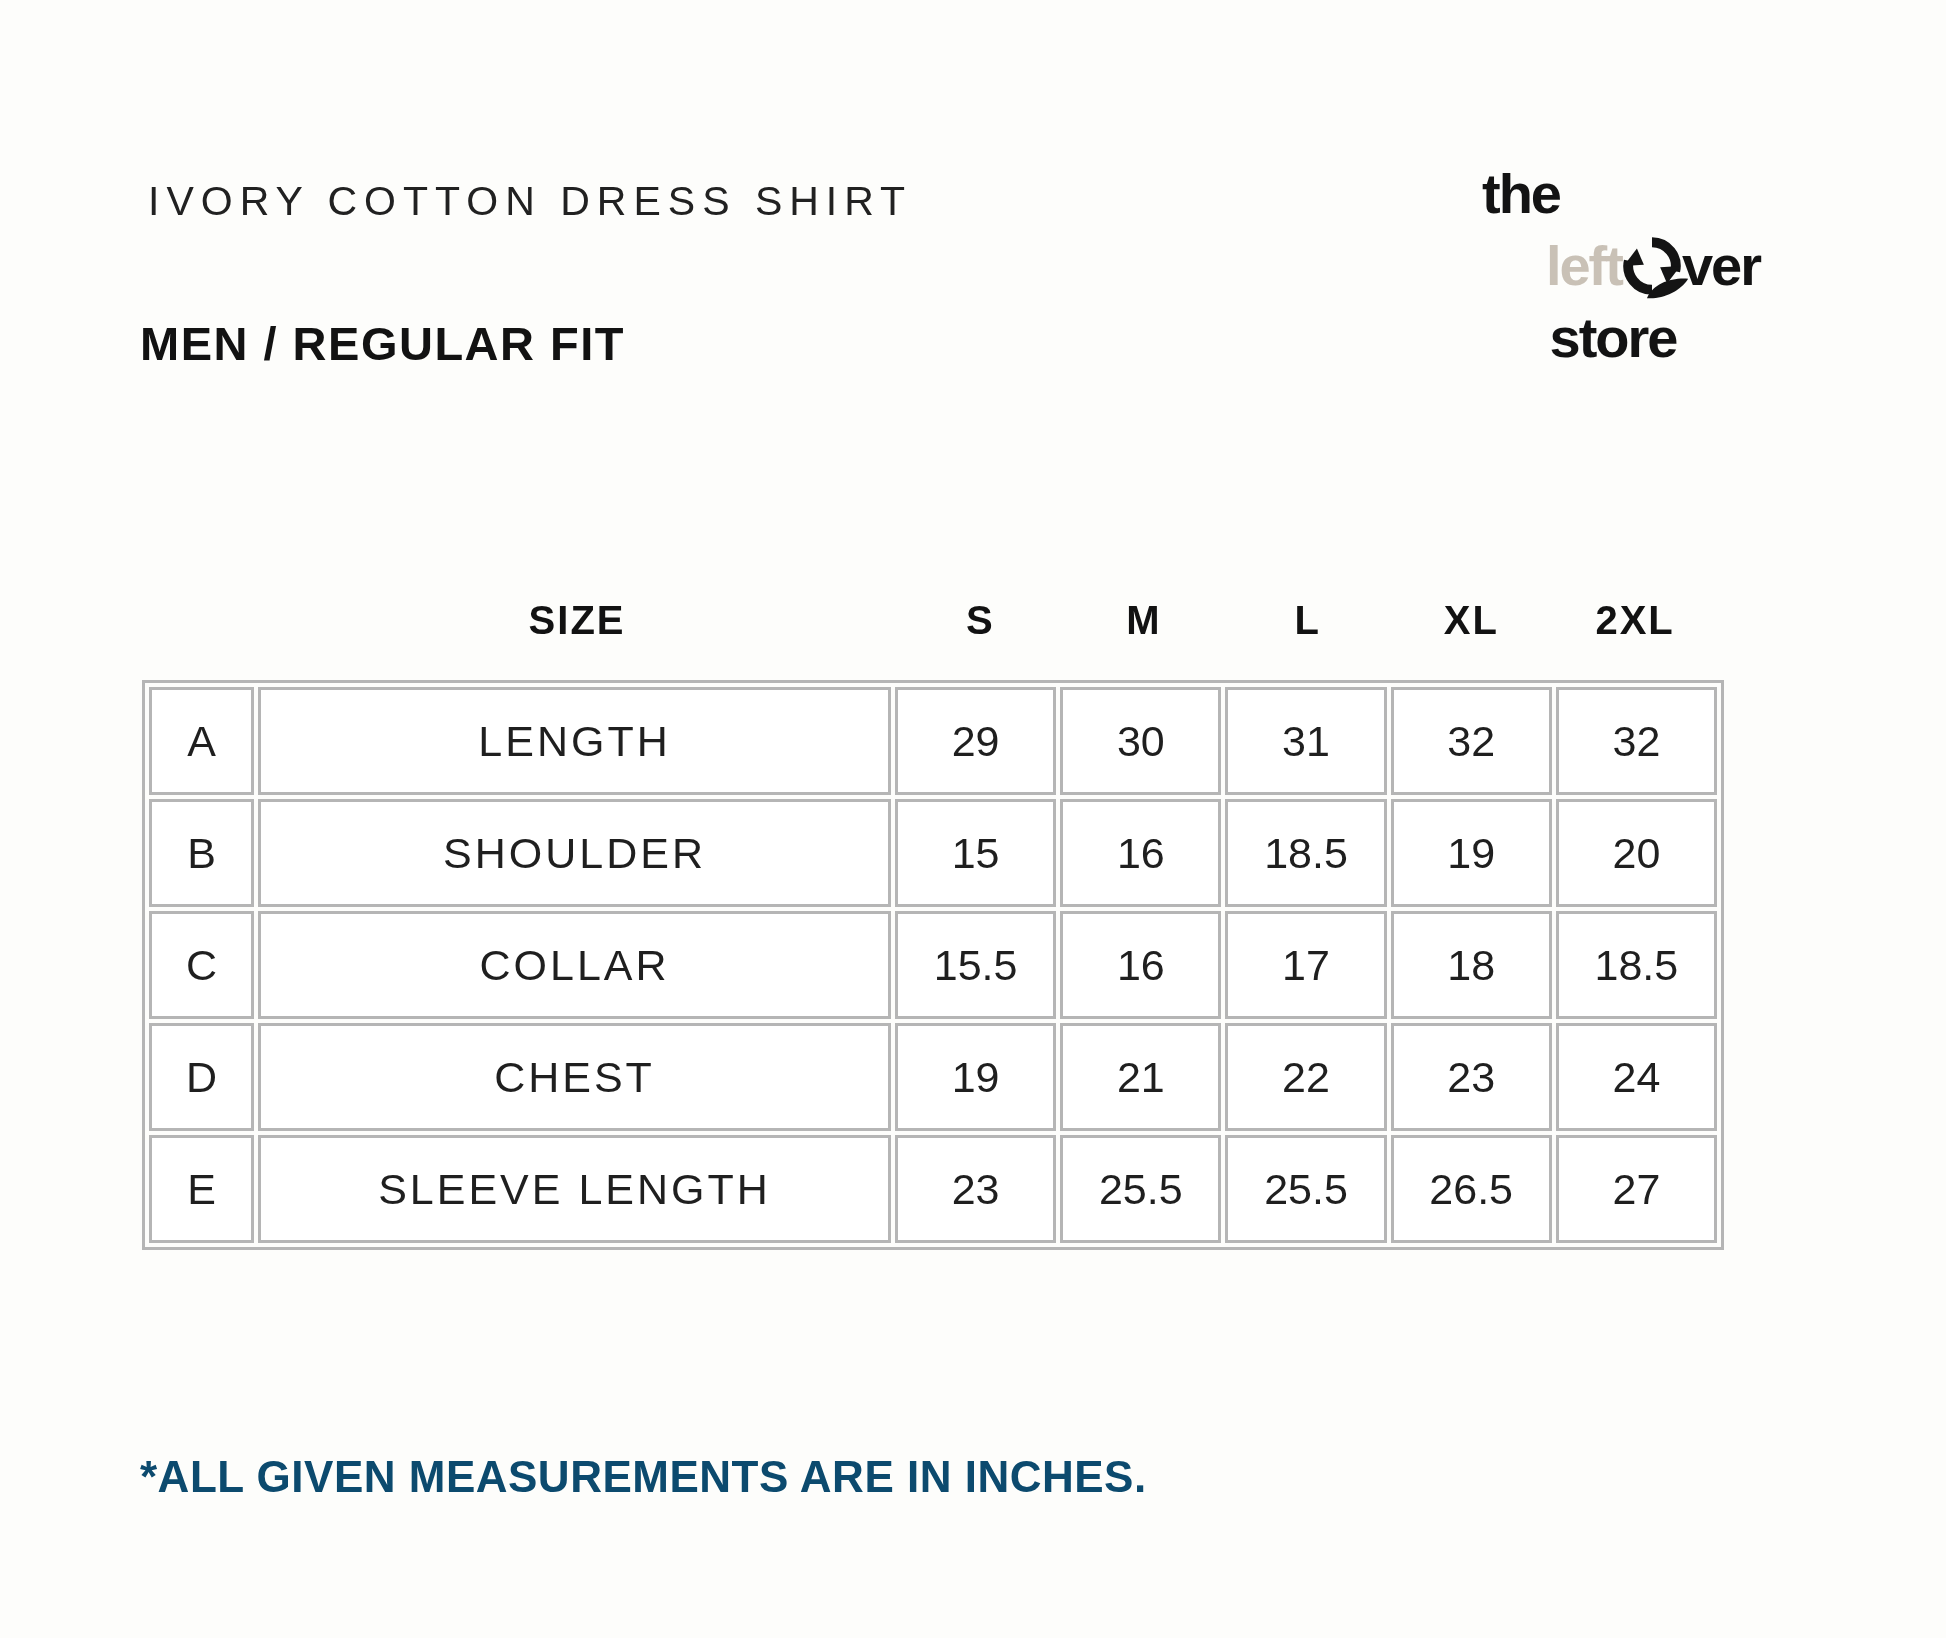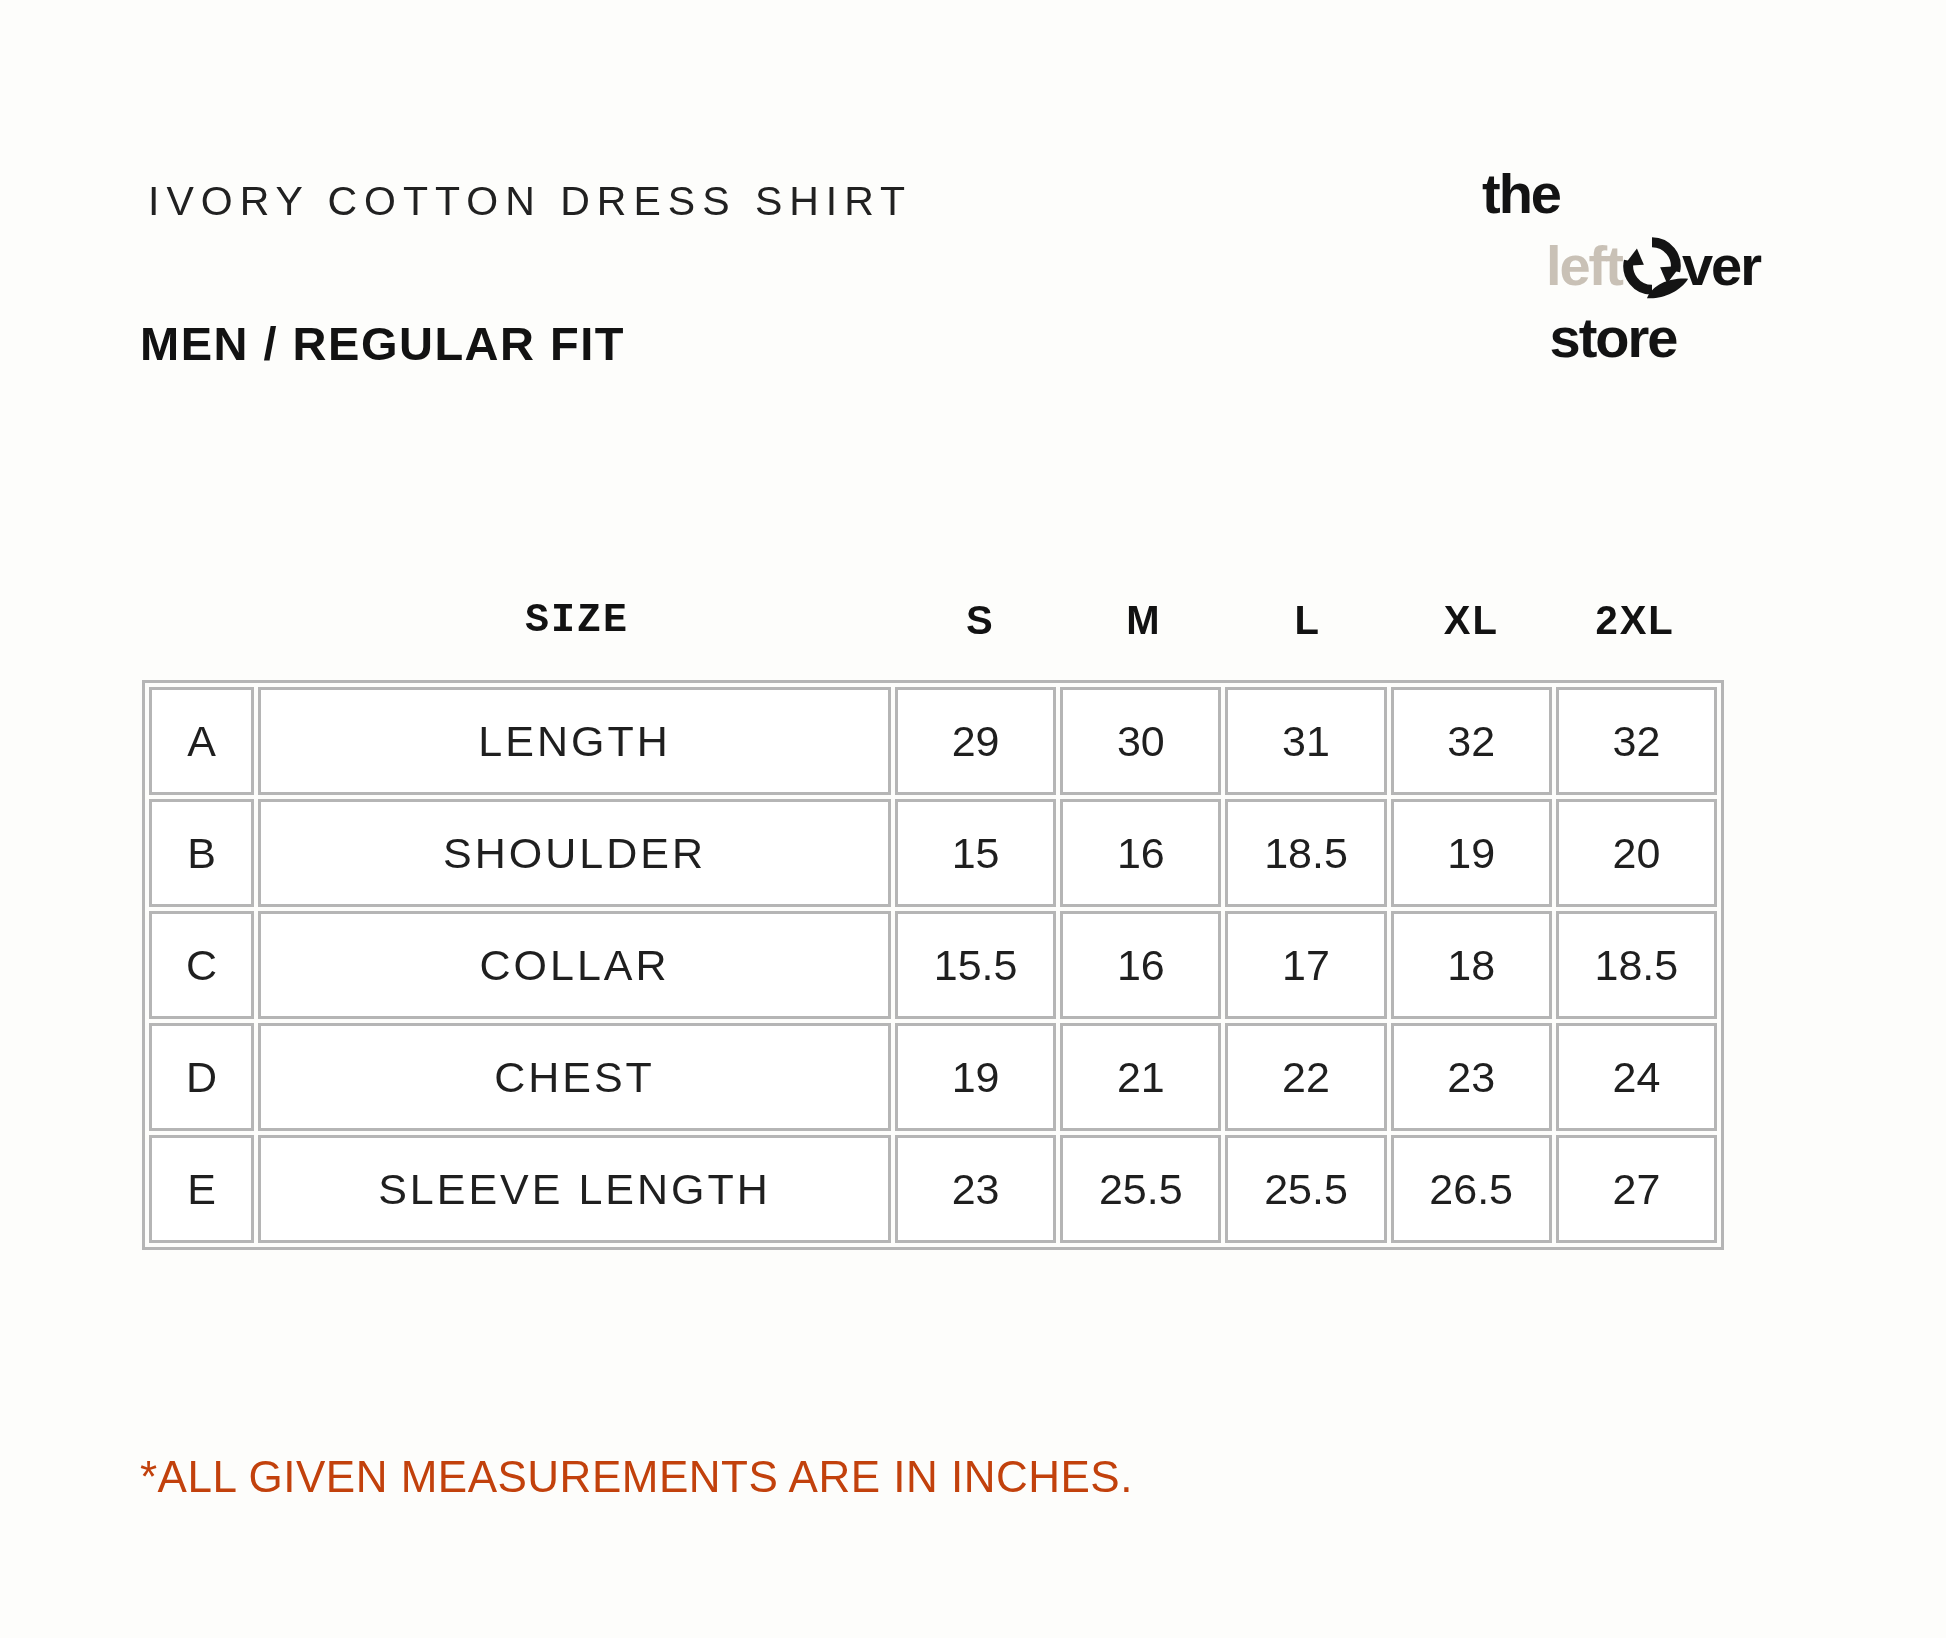--- a/index.html
+++ b/index.html
@@ -65,21 +65,21 @@
     display: flex;
     box-sizing: border-box;
     padding: 0 7px;
     font-size: 40px;
     font-weight: 700;
     letter-spacing: 2px;
     color: #121212;
   }
   .chart-header .hc { text-align: center; }
   .hc.c-letter { width: 6.8%; }
-  .hc.c-name   { width: 41%; font-family: Liberation Mono, monospace; }
+  .hc.c-name   { width: 41%; }
   .hc.c-val    { width: 10.44%; }
 
   
   table.size-table {
     position: absolute;
     left: 142px; top: 680px;
     width: 1582px;
     table-layout: fixed;
     border-collapse: separate;
     border-spacing: 4px;
@@ -97,23 +97,23 @@
     overflow: hidden;
   }
   td.cell-name { letter-spacing: 3px; }
   td.cell-letter { letter-spacing: 0; }
 
   
   .footnote {
     position: absolute;
     left: 140px; top: 1452px;
     font-size: 44px;
-    font-weight: 400;
+    font-weight: 700;
     letter-spacing: 0.5px;
-    color: #c2410c;
+    color: #0c4a6e;
     white-space: nowrap;
   }
 </style>
 </head>
 <body>
 
 <div class="page">
 
   <div class="title">IVORY COTTON DRESS SHIRT</div>
   <div class="subtitle">MEN / REGULAR FIT</div>

